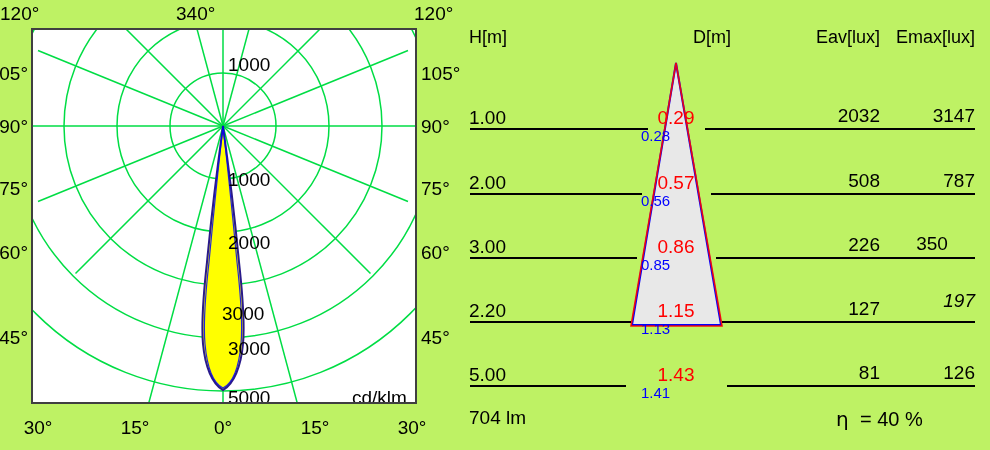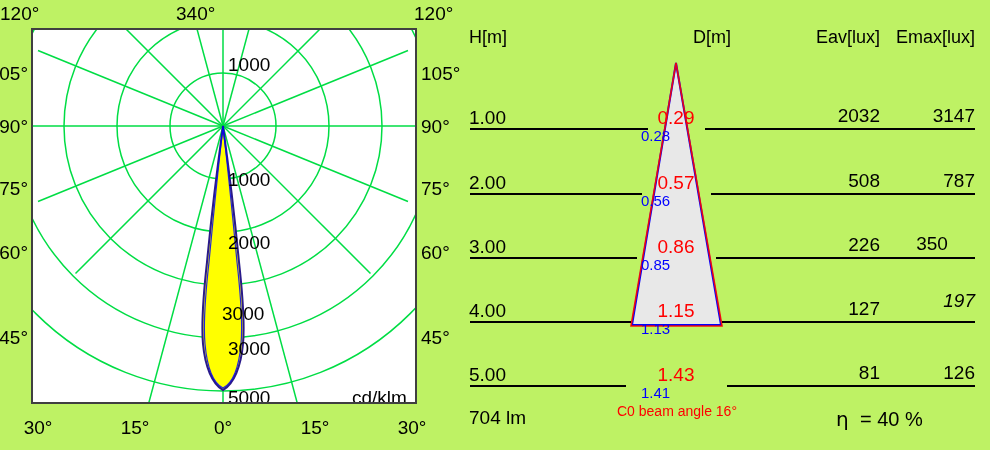--- a/index.html
+++ b/index.html
@@ -163,35 +163,34 @@
     <div class="numcell" style="left:434px;top:171px;width:86px;">787</div>
 
     <div class="hval" style="left:14px;top:237px;">3.00</div>
     <div class="rowline" style="left:15px;top:257px;width:167px;"></div>
     <div class="rowline" style="left:261px;top:257px;width:259px;"></div>
     <div class="dval-c0" style="left:186px;top:239px;">0.86</div>
     <div class="dval-c90" style="left:186px;top:257px;">0.85</div>
     <div class="numcell" style="left:345px;top:235px;width:80px;">226</div>
     <div class="numcell" style="left:434px;top:234px;width:86px;text-align:center;">350</div>
 
-    <div class="hval" style="left:14px;top:301px;">4.00</div>
+    <div class="hval" style="left:14px;top:301px;">2.20</div>
     <div class="rowline" style="left:15px;top:321px;width:161px;"></div>
     <div class="rowline" style="left:267px;top:321px;width:253px;"></div>
     <div class="dval-c0" style="left:186px;top:303px;">1.15</div>
     <div class="dval-c90" style="left:186px;top:321px;">1.13</div>
     <div class="numcell" style="left:345px;top:299px;width:80px;">127</div>
     <div class="numcell" style="left:434px;top:291px;width:86px;font-style:italic;">197</div>
 
     <div class="hval" style="left:14px;top:365px;">5.00</div>
     <div class="rowline" style="left:15px;top:385px;width:156px;"></div>
     <div class="rowline" style="left:272px;top:385px;width:248px;"></div>
     <div class="dval-c0" style="left:186px;top:367px;">1.43</div>
     <div class="dval-c90" style="left:186px;top:385px;">1.41</div>
     <div class="numcell" style="left:345px;top:363px;width:80px;">81</div>
     <div class="numcell" style="left:434px;top:363px;width:86px;">126</div>
 
     <div class="flux" style="left:14px;top:408px;">704 lm</div>
-    <div class="beamtxt-c0" style="left:72px;top:404px;">C0  beam angle 16°</div>
     <div class="eff eta" style="left:381px;top:409px;">η</div>
     <div class="eff" style="left:405px;top:409px;">= 40 %</div>
   </div>
 
 </div>
 
 </body></html>

